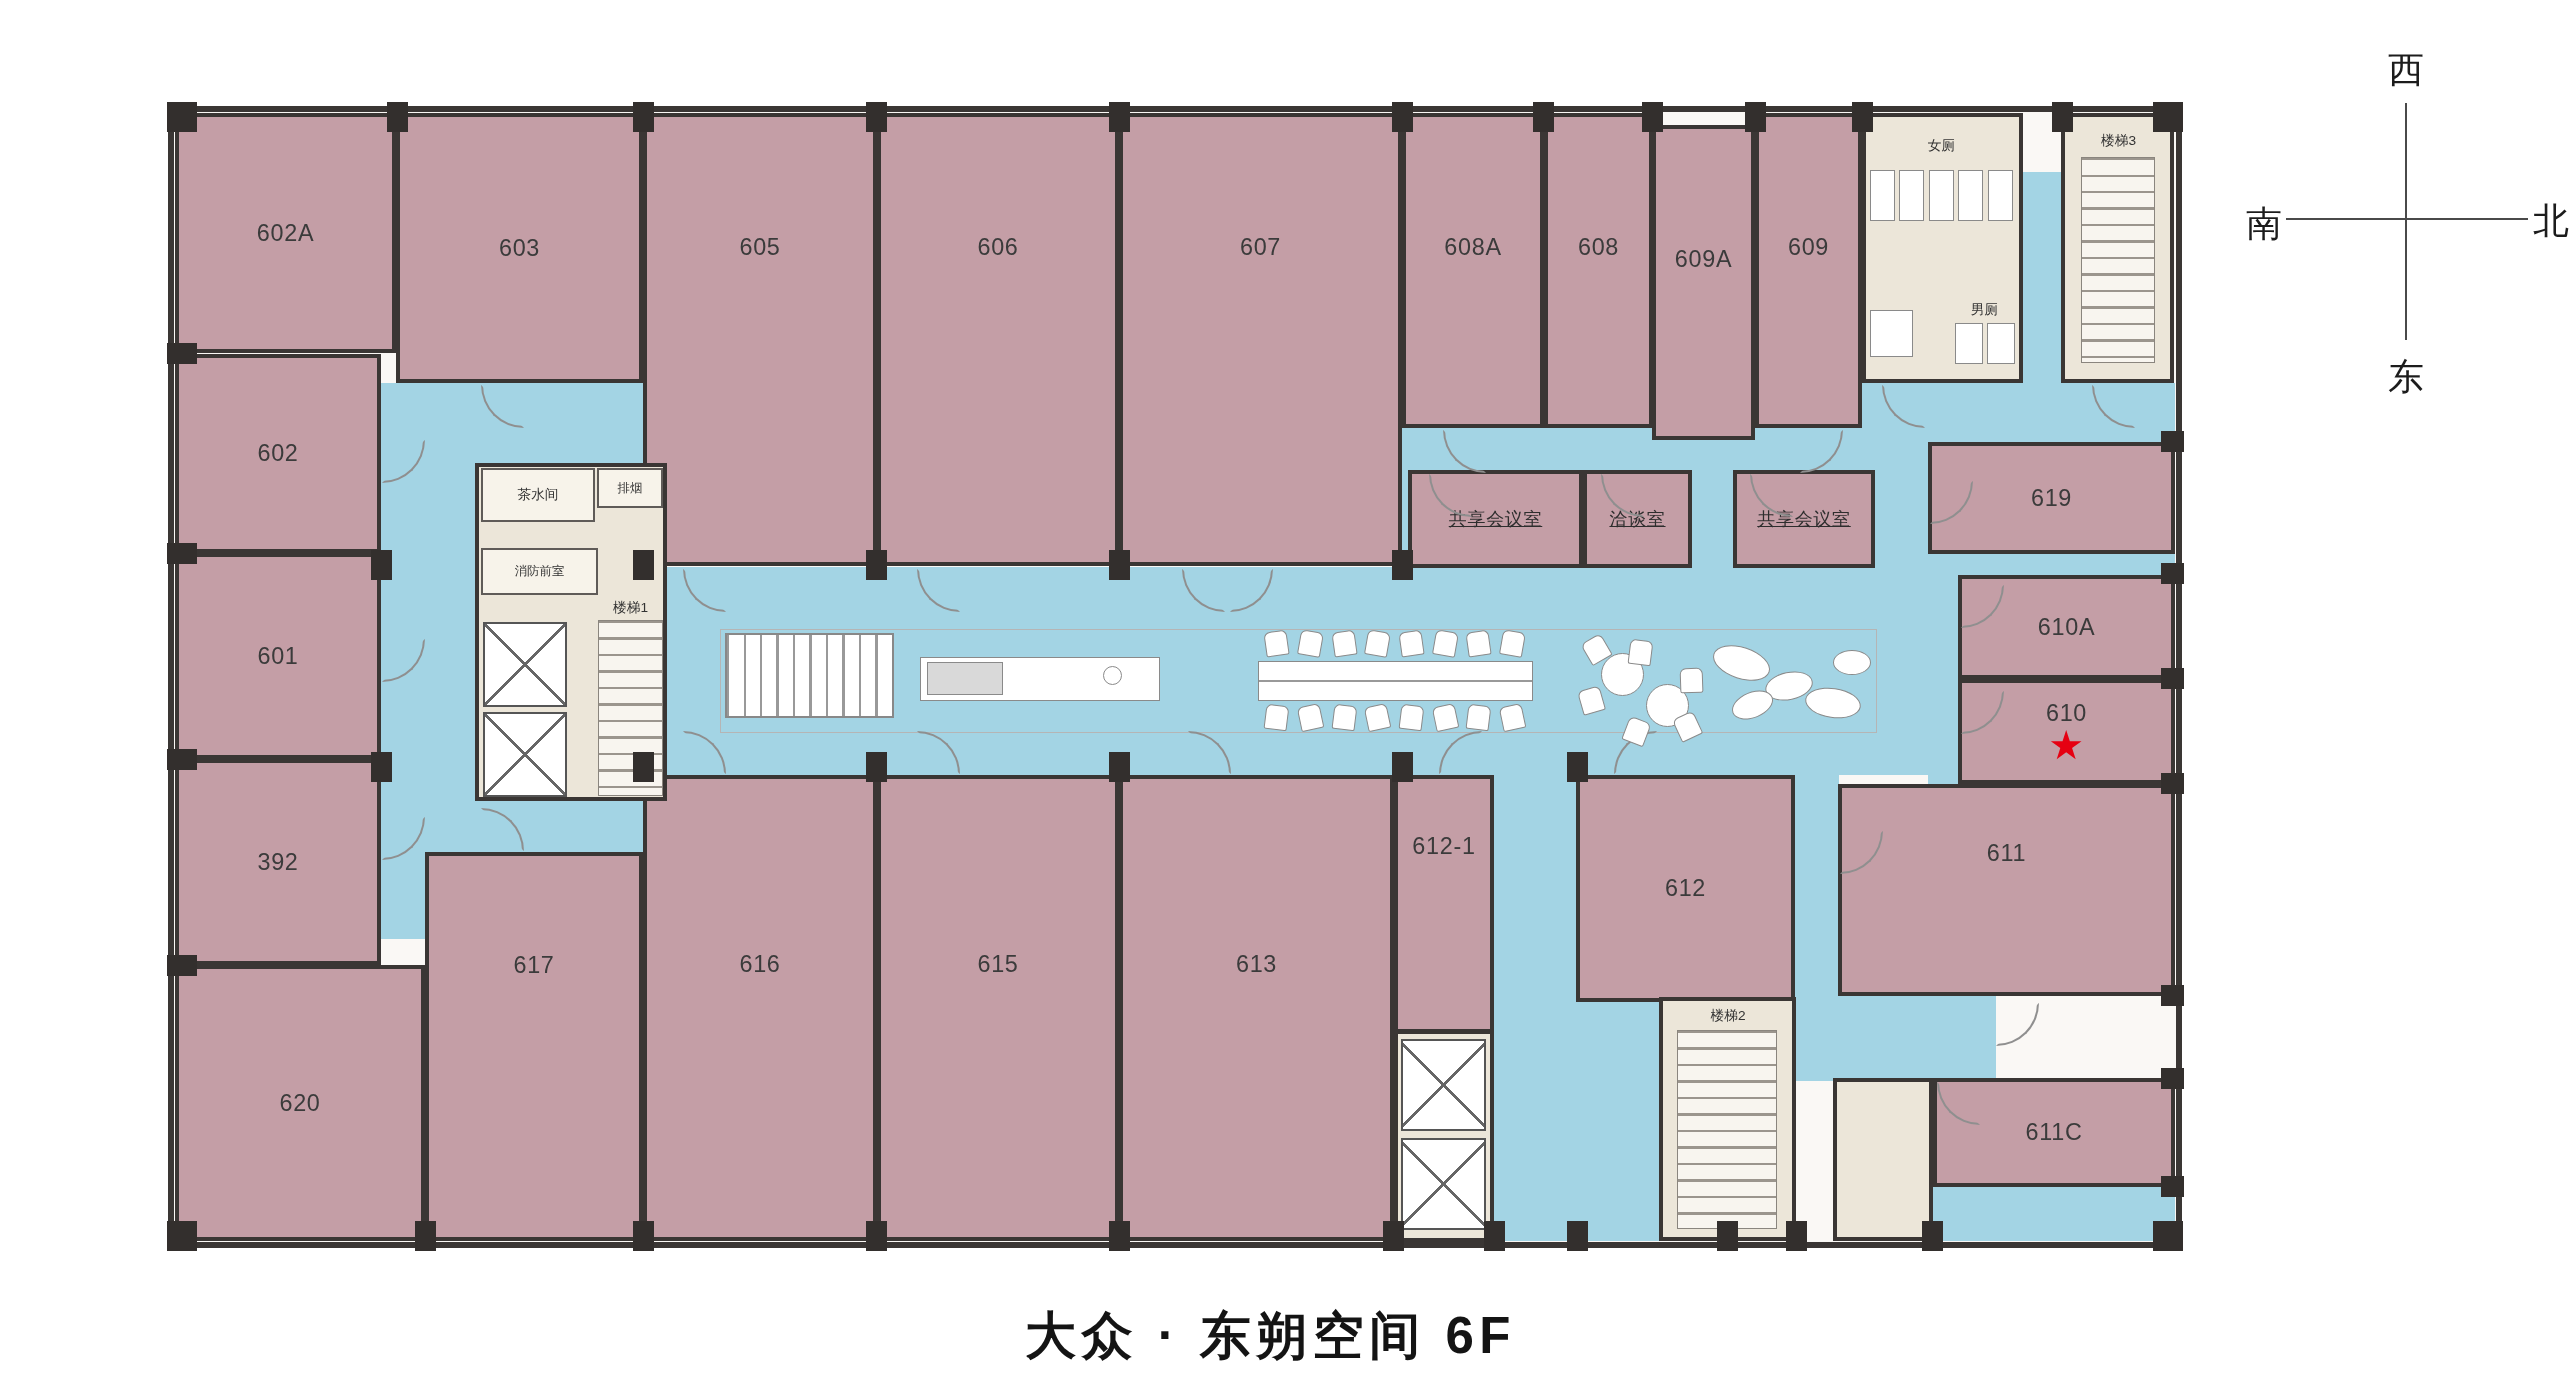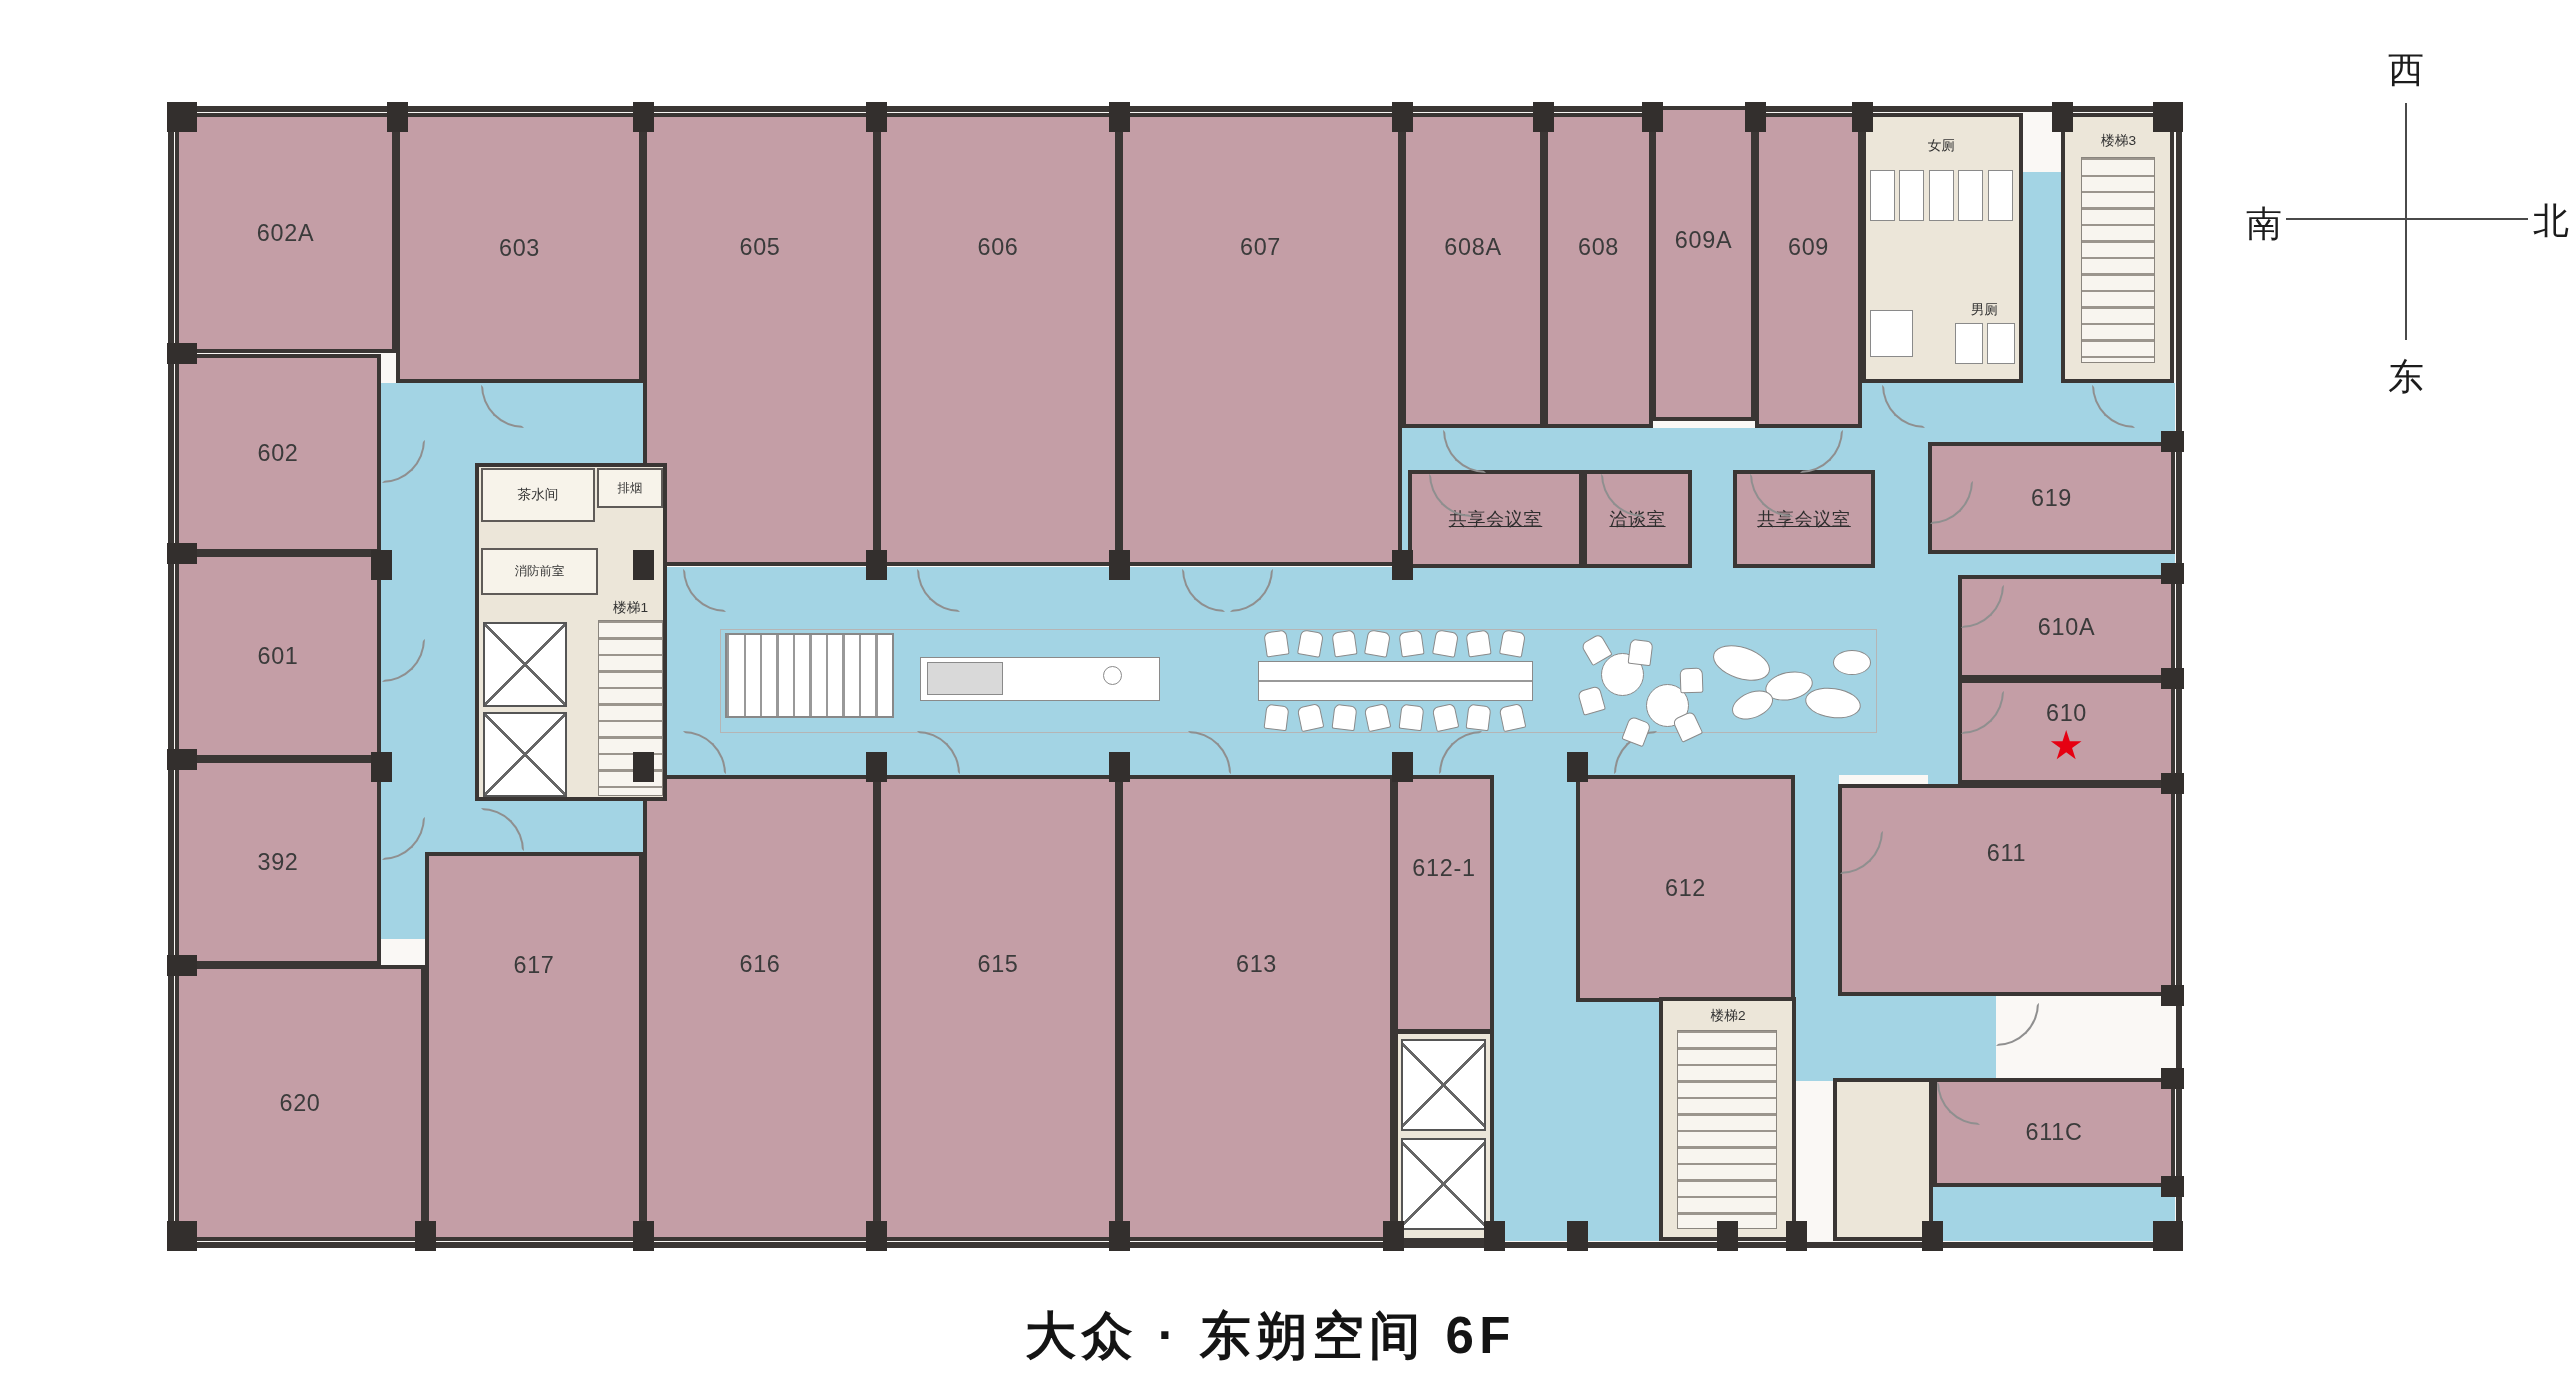--- a/index.html
+++ b/index.html
@@ -102,21 +102,21 @@
     </div>
   <div class="room pt" style="left:1119px;top:113px;width:283px;height:453px;padding-top:117px">
       <span>607</span>
     </div>
   <div class="room pt" style="left:1402px;top:113px;width:142px;height:315px;padding-top:117px">
       <span>608A</span>
     </div>
   <div class="room pt" style="left:1544px;top:113px;width:109px;height:315px;padding-top:117px">
       <span>608</span>
     </div>
-  <div class="room pt" style="left:1652px;top:106px;width:103px;height:315px;padding-top:117px">
+  <div class="room pt" style="left:1652px;top:125px;width:103px;height:315px;padding-top:117px">
       <span>609A</span>
     </div>
   <div class="room pt" style="left:1755px;top:113px;width:107px;height:315px;padding-top:117px">
       <span>609</span>
     </div>
 
   <div class="room small" style="left:1408px;top:470px;width:175px;height:98px">
       <span>共享会议室</span>
     </div>
   <div class="room small" style="left:1583px;top:470px;width:109px;height:98px">
@@ -148,21 +148,21 @@
     </div>
   <div class="room pt" style="left:643px;top:775px;width:234px;height:466px;padding-top:172px">
       <span>616</span>
     </div>
   <div class="room pt" style="left:877px;top:775px;width:242px;height:466px;padding-top:172px">
       <span>615</span>
     </div>
   <div class="room pt" style="left:1119px;top:775px;width:275px;height:466px;padding-top:172px">
       <span>613</span>
     </div>
-  <div class="room pt" style="left:1394px;top:775px;width:100px;height:258px;padding-top:76px">
+  <div class="room pt" style="left:1394px;top:775px;width:100px;height:258px;padding-top:54px">
       <span>612-1</span>
     </div>
   <div class="room" style="left:1576px;top:775px;width:219px;height:227px">
       <span>612</span>
     </div>
 
   <div class="core" style="left:475px;top:463px;width:192px;height:338px"></div>
   <div class="sub" style="left:481px;top:468px;width:114px;height:54px">
       <span>茶水间</span>
     </div>

